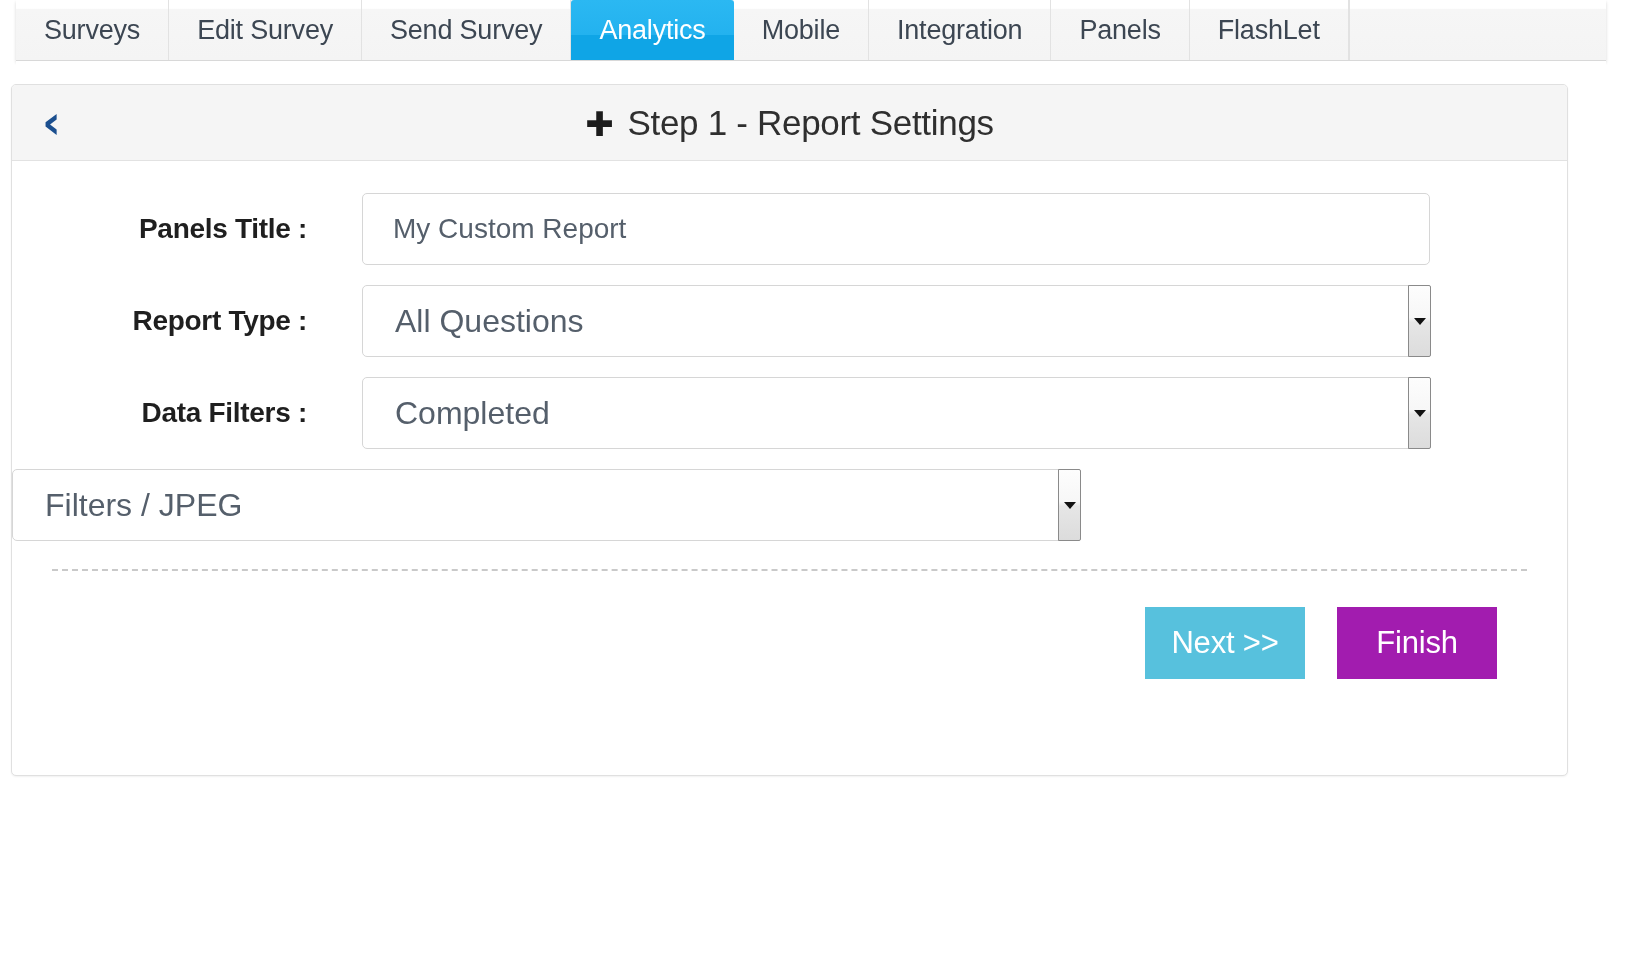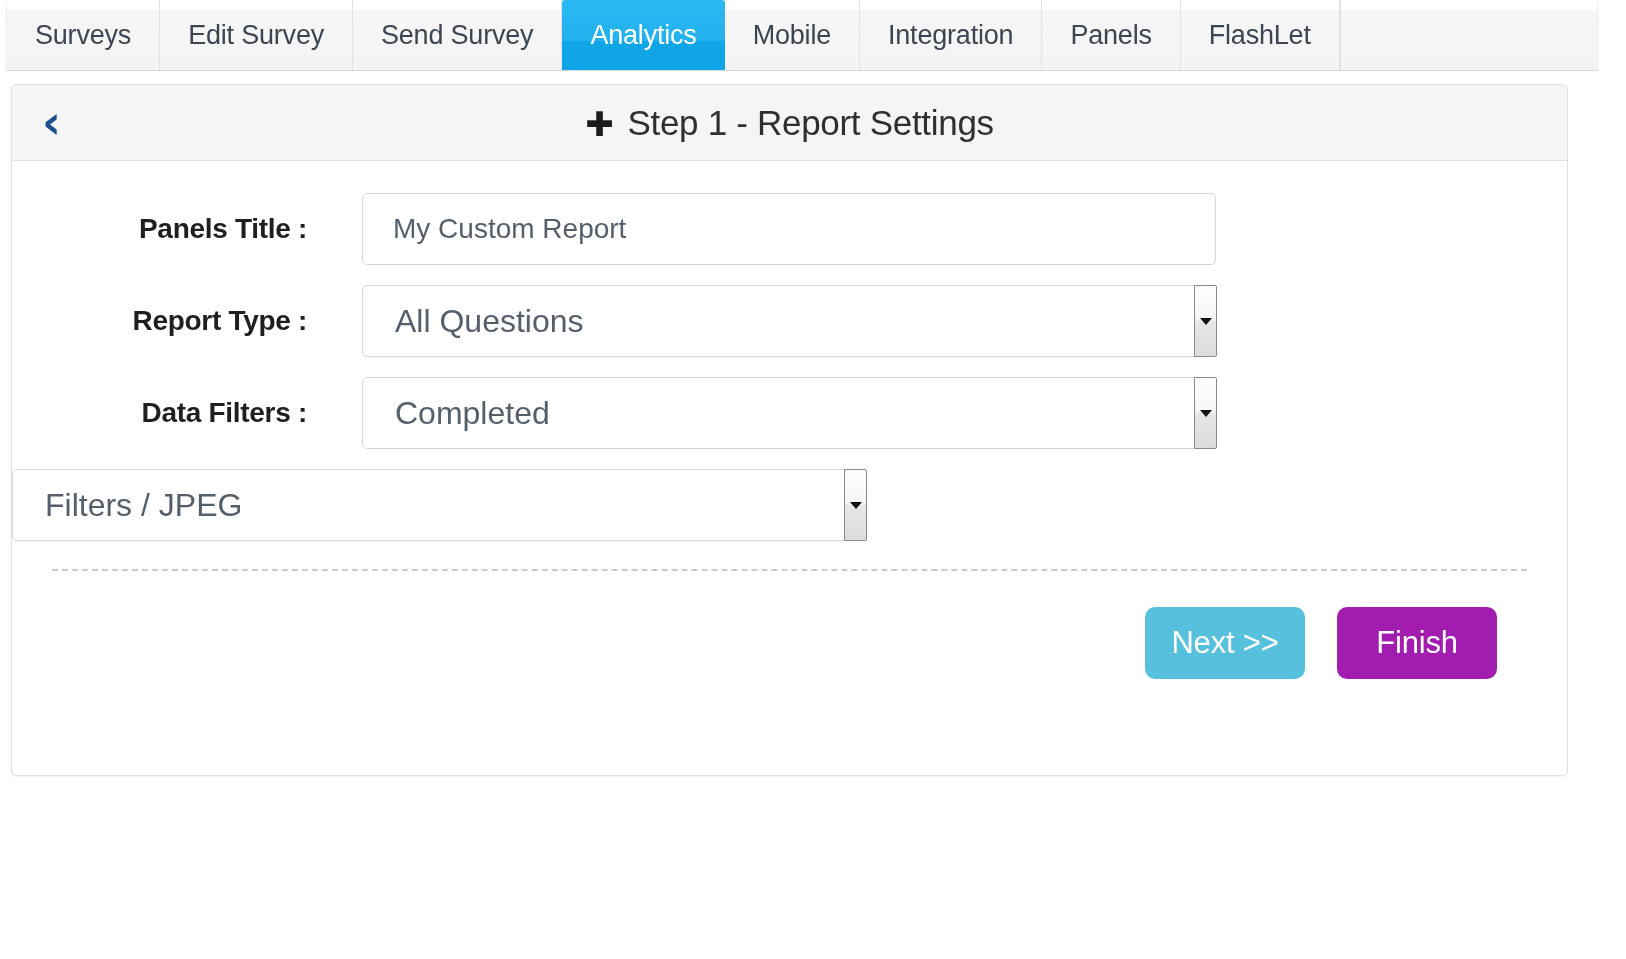--- a/index.html
+++ b/index.html
@@ -9,24 +9,24 @@
     width: 1626px;
     height: 959px;
     background: #ffffff;
     font-family: "Liberation Sans", sans-serif;
     overflow: hidden;
   }
 
   
   .tabbar {
     position: absolute;
-    left: 7px;
+    left: 16px;
     top: 0;
     width: 1590px;
-    height: 71px;
+    height: 61px;
     background: #f5f5f5;
     border-bottom: 1px solid #d8d8d8;
     box-shadow: 0 2px 3px rgba(0,0,0,0.16);
     display: flex;
     align-items: stretch;
   }
   .tabbar::after {
     content: "";
     position: absolute;
     left: 0; right: 0; bottom: -6px;
@@ -139,21 +139,21 @@
     text-align: right;
     padding-right: 55px;
     font-size: 28px;
     font-weight: bold;
     color: #1f1f1f;
     letter-spacing: -0.3px;
   }
 
   .field-wrap {
     position: relative;
-    width: 854px;
+    width: 1068px;
     height: 72px;
   }
 
   .text-input {
     width: 100%;
     height: 100%;
     border: 1px solid #d6d6d6;
     border-radius: 5px;
     background: #ffffff;
     font-family: "Liberation Sans", sans-serif;
@@ -209,21 +209,21 @@
   .btn-row {
     display: flex;
     justify-content: flex-end;
     align-items: center;
     gap: 32px;
     padding: 36px 70px 0 0;
   }
 
   .btn {
     border: none;
-    border-radius: 10px;
+    border-radius: 0;
     color: #ffffff;
     font-family: "Liberation Sans", sans-serif;
     font-size: 31px;
     letter-spacing: -0.2px;
     cursor: pointer;
     padding: 0 26px;
     height: 72px;
     min-width: 160px;
   }
   .btn-next   { background: #57c1dd; }

